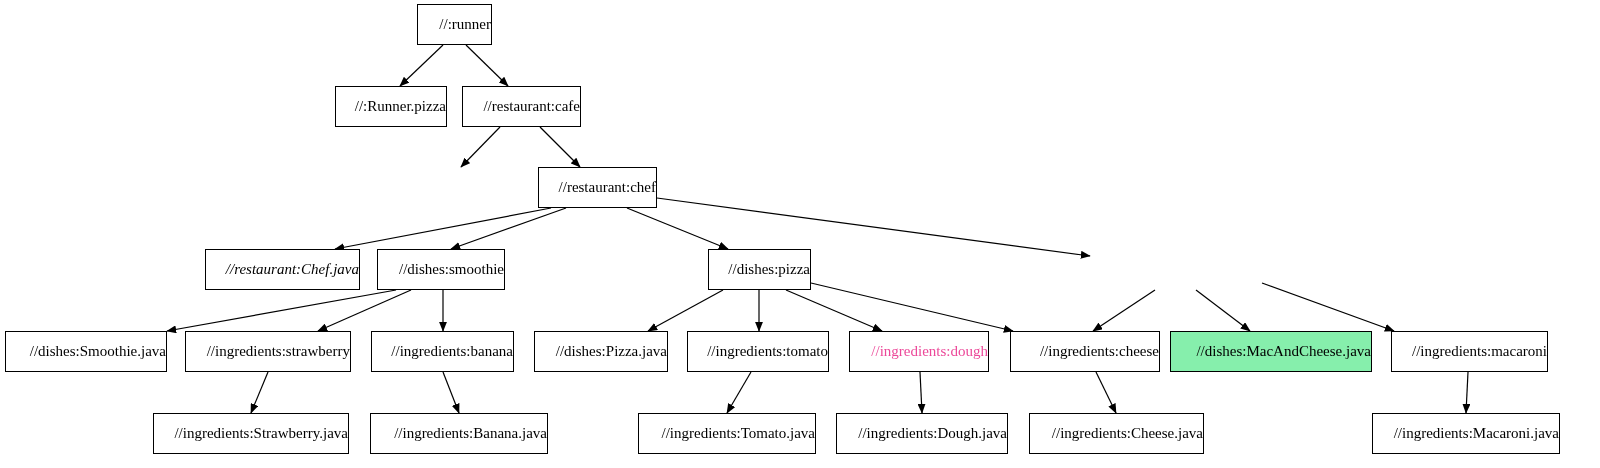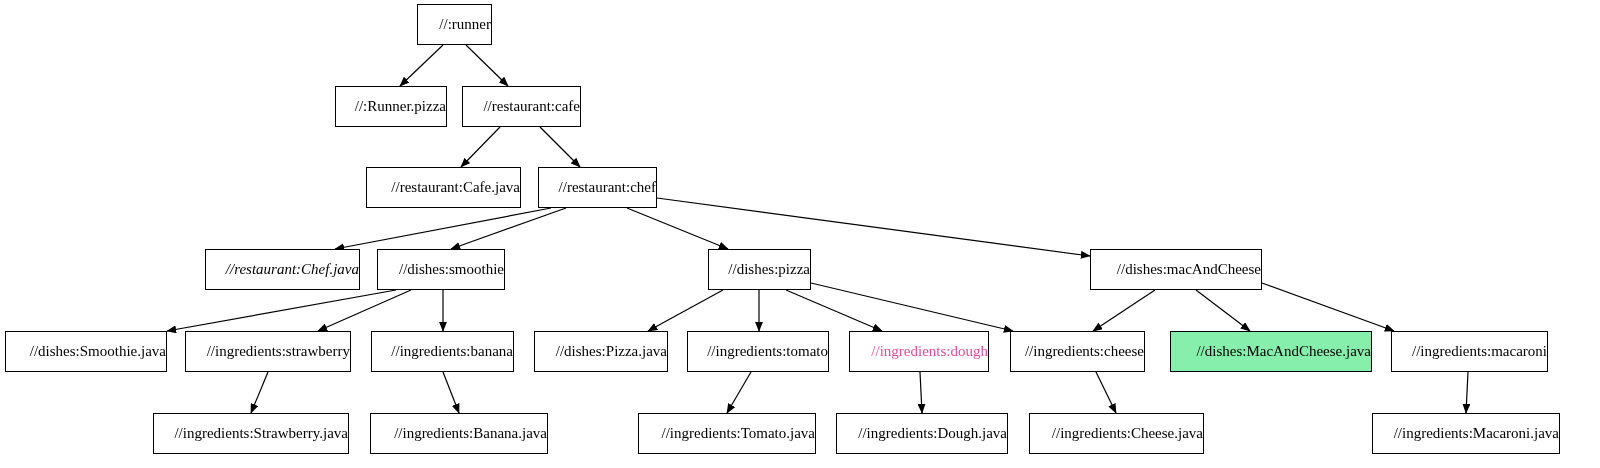--- a/index.html
+++ b/index.html
@@ -92,57 +92,51 @@
   <div id="node-layer">
       <div class="graph-node" style="left: 417px; top: 4px; width: 75px; height: 41px; background: rgb(255, 255, 255); border-color: rgb(0, 0, 0);">
         <span class="node-label" style="color: rgb(0, 0, 0);">//:runner</span>
       </div>
       <div class="graph-node" style="left: 335px; top: 86px; width: 112px; height: 41px; background: rgb(255, 255, 255); border-color: rgb(0, 0, 0);">
         <span class="node-label" style="color: rgb(0, 0, 0);">//:Runner.pizza</span>
       </div>
       <div class="graph-node" style="left: 462px; top: 86px; width: 119px; height: 41px; background: rgb(255, 255, 255); border-color: rgb(0, 0, 0);">
         <span class="node-label" style="color: rgb(0, 0, 0);">//restaurant:cafe</span>
       </div>
-      <div class="graph-node" style="left: 366px; top: 167px; width: 155px; height: 41px; background: rgb(255, 255, 255); border-color: rgb(0, 0, 0);">
-        <span class="node-label" style="color: rgb(0, 0, 0);">//restaurant:Cafe.java</span>
-      </div>
       <div class="graph-node" style="left: 538px; top: 167px; width: 119px; height: 41px; background: rgb(255, 255, 255); border-color: rgb(0, 0, 0);">
         <span class="node-label" style="color: rgb(0, 0, 0);">//restaurant:chef</span>
       </div>
       <div class="graph-node" style="left: 205px; top: 249px; width: 155px; height: 41px; background: rgb(255, 255, 255); border-color: rgb(0, 0, 0);">
         <span class="node-label" style="color: rgb(0, 0, 0); font-style: italic;">//restaurant:Chef.java</span>
       </div>
       <div class="graph-node" style="left: 377px; top: 249px; width: 128px; height: 41px; background: rgb(255, 255, 255); border-color: rgb(0, 0, 0);">
         <span class="node-label" style="color: rgb(0, 0, 0);">//dishes:smoothie</span>
       </div>
       <div class="graph-node" style="left: 708px; top: 249px; width: 103px; height: 41px; background: rgb(255, 255, 255); border-color: rgb(0, 0, 0);">
         <span class="node-label" style="color: rgb(0, 0, 0);">//dishes:pizza</span>
-      </div>
-      <div class="graph-node" style="left: 1090px; top: 249px; width: 172px; height: 41px; background: rgb(255, 255, 255); border-color: rgb(0, 0, 0);">
-        <span class="node-label" style="color: rgb(0, 0, 0);">//dishes:macAndCheese</span>
       </div>
       <div class="graph-node" style="left: 5px; top: 331px; width: 162px; height: 41px; background: rgb(255, 255, 255); border-color: rgb(0, 0, 0);">
         <span class="node-label" style="color: rgb(0, 0, 0);">//dishes:Smoothie.java</span>
       </div>
       <div class="graph-node" style="left: 185px; top: 331px; width: 166px; height: 41px; background: rgb(255, 255, 255); border-color: rgb(0, 0, 0);">
         <span class="node-label" style="color: rgb(0, 0, 0);">//ingredients:strawberry</span>
       </div>
       <div class="graph-node" style="left: 371px; top: 331px; width: 143px; height: 41px; background: rgb(255, 255, 255); border-color: rgb(0, 0, 0);">
         <span class="node-label" style="color: rgb(0, 0, 0);">//ingredients:banana</span>
       </div>
       <div class="graph-node" style="left: 534px; top: 331px; width: 134px; height: 41px; background: rgb(255, 255, 255); border-color: rgb(0, 0, 0);">
         <span class="node-label" style="color: rgb(0, 0, 0);">//dishes:Pizza.java</span>
       </div>
       <div class="graph-node" style="left: 687px; top: 331px; width: 142px; height: 41px; background: rgb(255, 255, 255); border-color: rgb(0, 0, 0);">
         <span class="node-label" style="color: rgb(0, 0, 0);">//ingredients:tomato</span>
       </div>
       <div class="graph-node" style="left: 849px; top: 331px; width: 140px; height: 41px; background: rgb(255, 255, 255); border-color: rgb(0, 0, 0);">
         <span class="node-label" style="color: #ec4899;">//ingredients:dough</span>
       </div>
-      <div class="graph-node" style="left: 1010px; top: 331px; width: 135px; height: 41px; background: rgb(255, 255, 255); border-color: rgb(0, 0, 0);">
+      <div class="graph-node" style="left: 1010px; top: 331px; width: 150px; height: 41px; background: rgb(255, 255, 255); border-color: rgb(0, 0, 0);">
         <span class="node-label" style="color: rgb(0, 0, 0);">//ingredients:cheese</span>
       </div>
       <div class="graph-node" style="left: 1170px; top: 331px; width: 202px; height: 41px; background: #86efac; border-color: rgb(0, 0, 0);">
         <span class="node-label" style="color: rgb(0, 0, 0);">//dishes:MacAndCheese.java</span>
       </div>
       <div class="graph-node" style="left: 1391px; top: 331px; width: 157px; height: 41px; background: rgb(255, 255, 255); border-color: rgb(0, 0, 0);">
         <span class="node-label" style="color: rgb(0, 0, 0);">//ingredients:macaroni</span>
       </div>
       <div class="graph-node" style="left: 153px; top: 413px; width: 196px; height: 41px; background: rgb(255, 255, 255); border-color: rgb(0, 0, 0);">
         <span class="node-label" style="color: rgb(0, 0, 0);">//ingredients:Strawberry.java</span>

